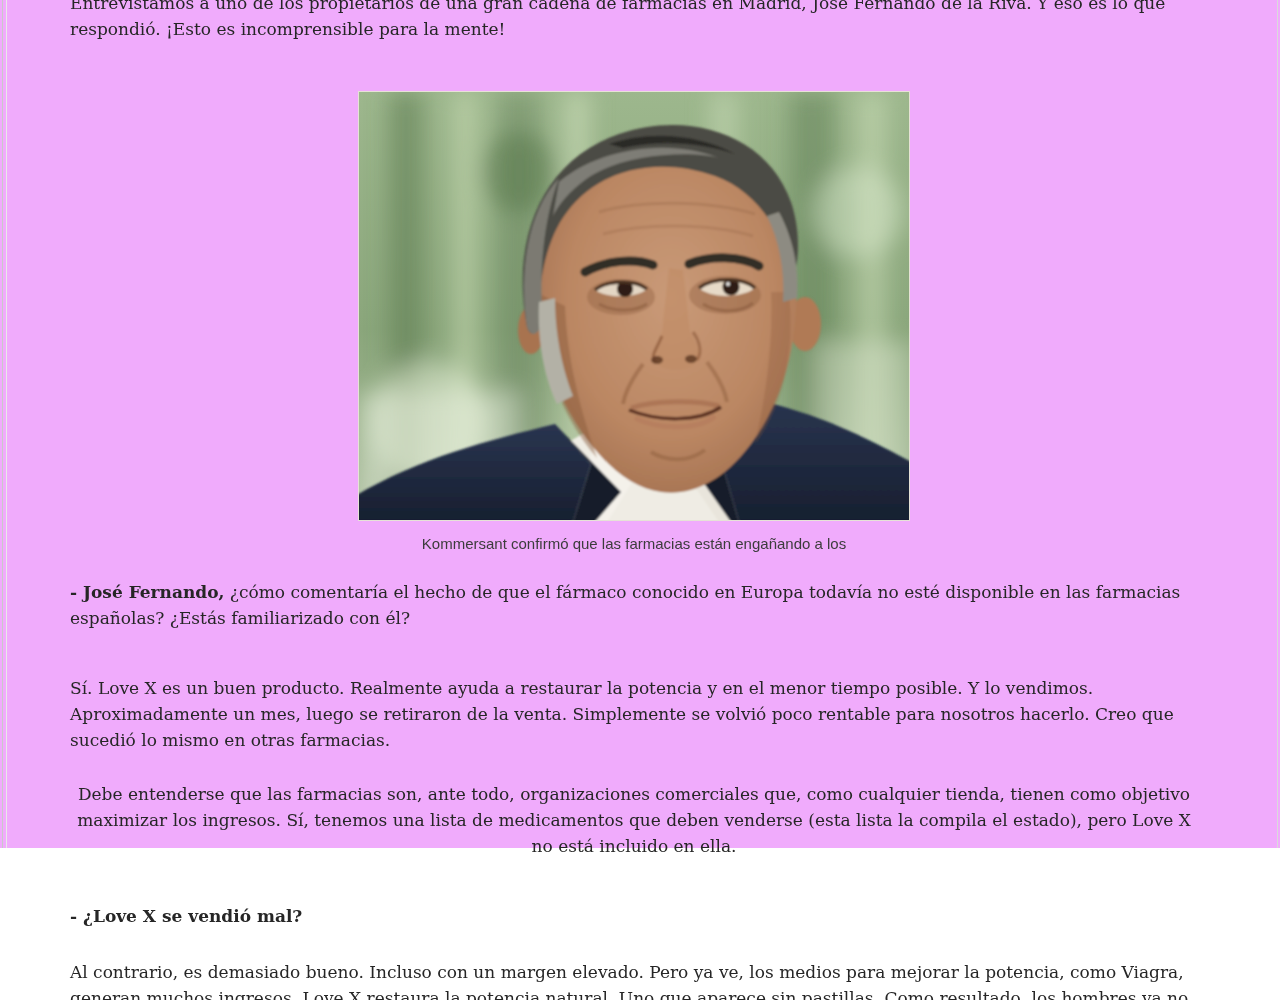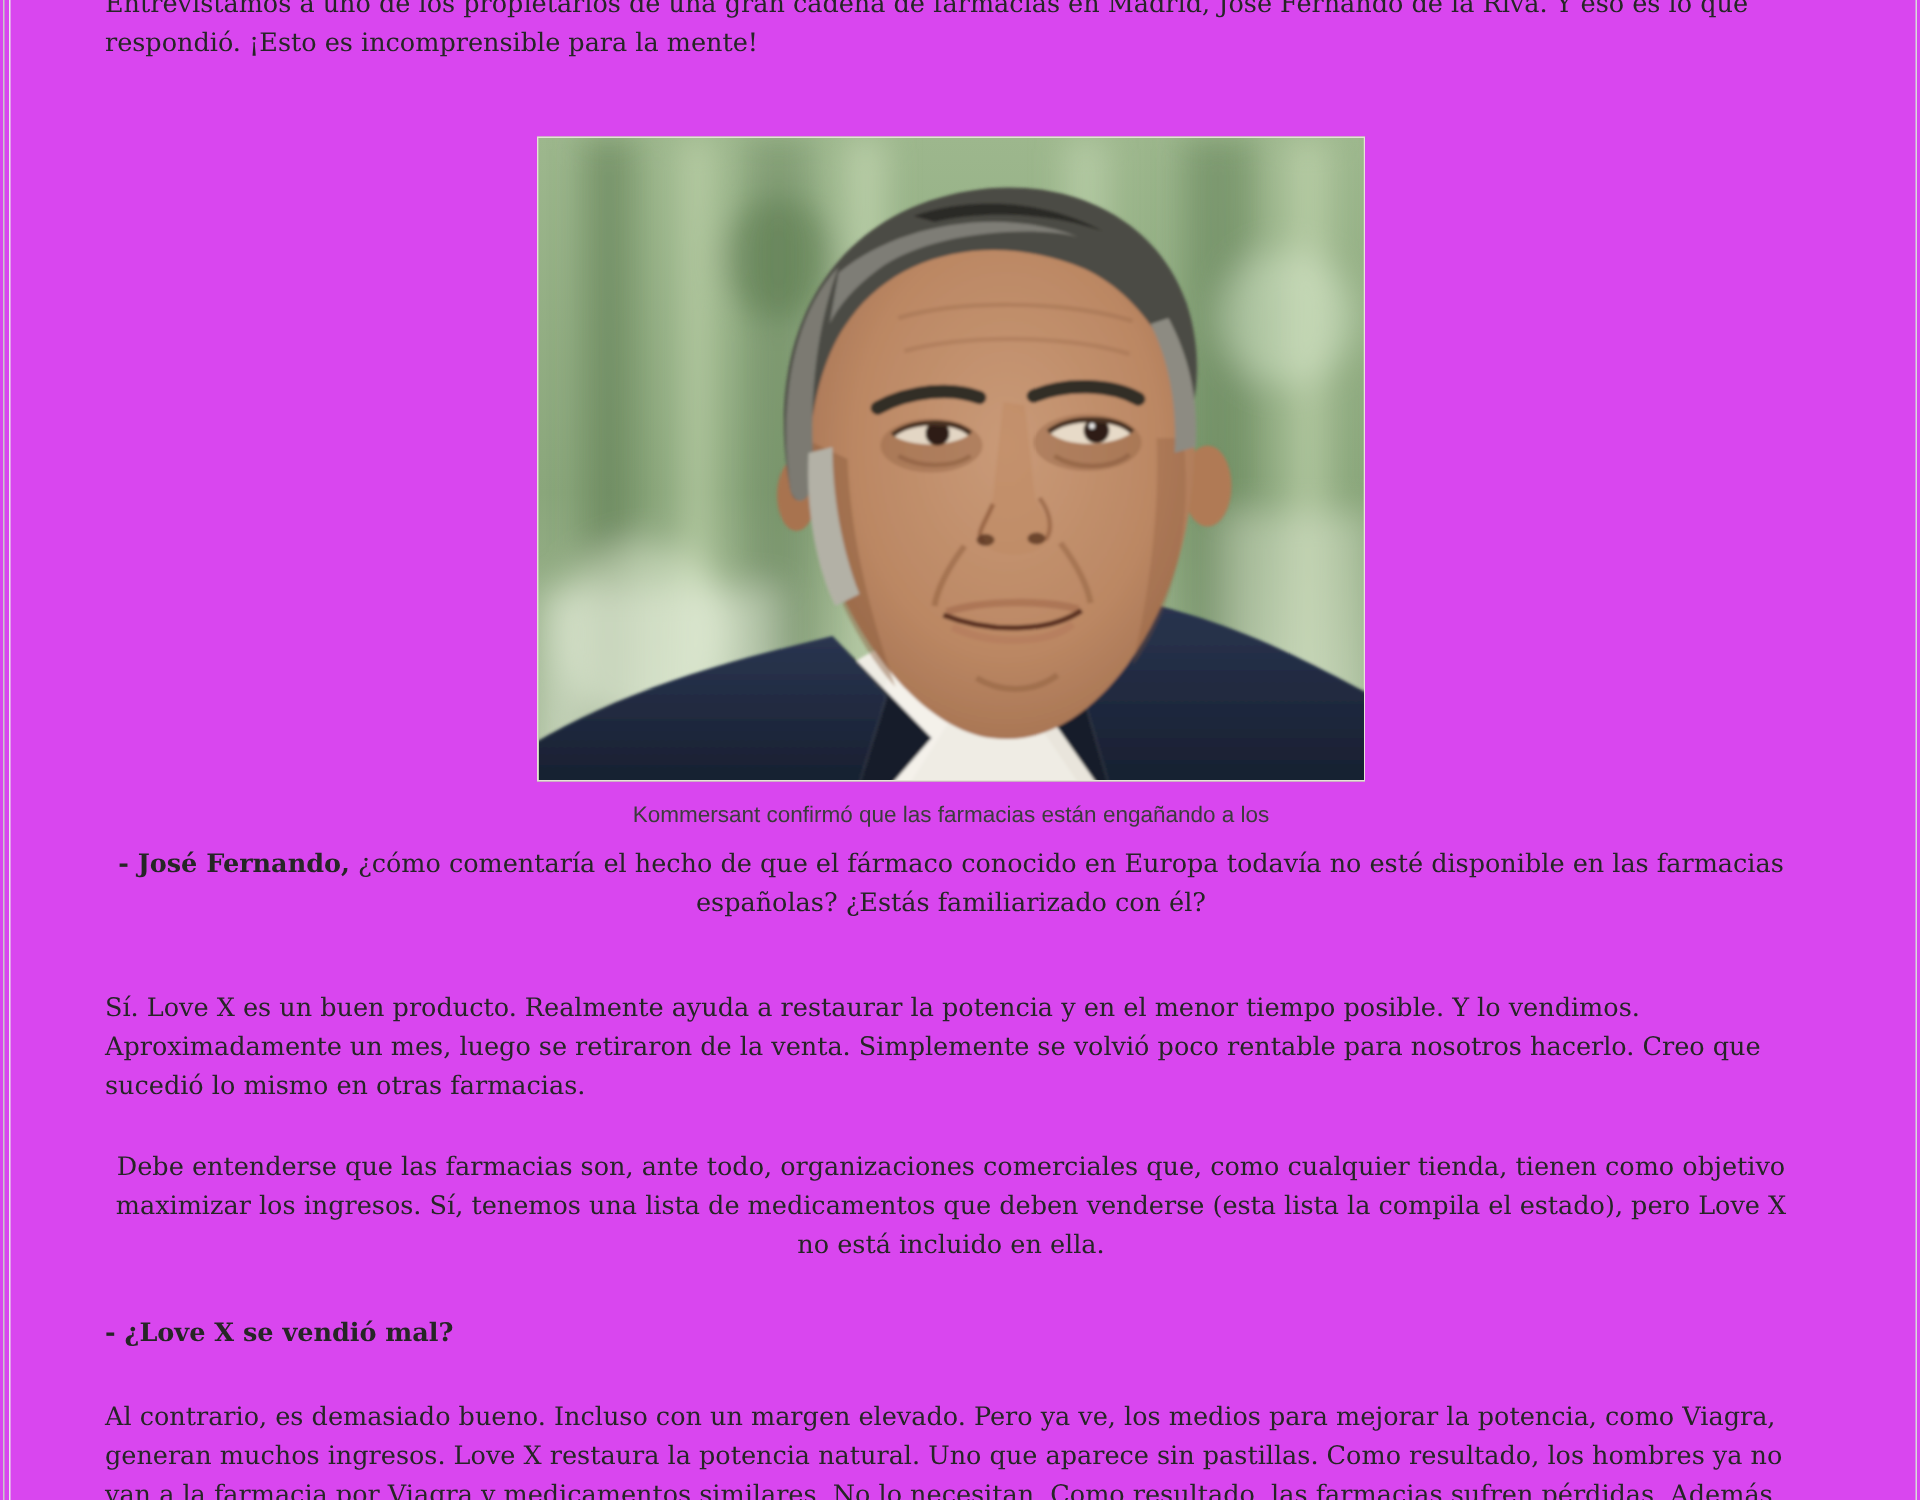--- a/index.html
+++ b/index.html
@@ -2,38 +2,38 @@
 <html lang="es"><head>
 <meta charset="utf-8">
 <style>
   * { margin: 0; padding: 0; box-sizing: border-box; }
   html, body { background: #ffffff; }
   body {
     width: 1280px; height: 1000px; overflow: hidden; position: relative;
     font-family: "DejaVu Serif", serif;
     color: #262626;
   }
-  .page { position: relative; width: 1280px; height: 1000px; background: #d946ef; padding-left: 44px; }
+  .page { position: relative; width: 1280px; height: 848px; background: #f0abfc; padding-left: 44px; }
   .edge { position: absolute; top: 0; bottom: 0; width: 1px; }
   .edge-l1 { left: 2px;  background: #c9c9c9; }
   .edge-l2 { left: 6px;  background: #e9e9e9; }
   .edge-r1 { right: 2px; background: #dadada; }
 
   .article { position: absolute; left: 70px; top: -10px; width: 1128px; }
 
   .body-text {
     font-size: 17px; line-height: 26px; color: #262626;
     font-family: "DejaVu Serif", serif;
   }
   .q-lead, .q-bold { font-weight: bold; }
 
-  .mt-q1  { margin-top: 8px; text-align: center; }
+  .mt-q1  { margin-top: 24px; }
   .mt-a1  { margin-top: 44px; }
   .mt-a2  { margin-top: 28px; text-align: center; }
-  .mt-q2  { margin-top: 33px; }
+  .mt-q2  { margin-top: 44px; }
   .mt-a3  { margin-top: 30px; }
 
   figure.photo-block { width: 552px; margin: 49px auto 0 auto; }
   .photo-frame {
     width: 552px; height: 430px; border: 1px solid #e6e2d6;
     background: #93ab84; overflow: hidden;
   }
   .photo-frame svg { display: block; }
   figcaption {
     margin-top: 12px;

